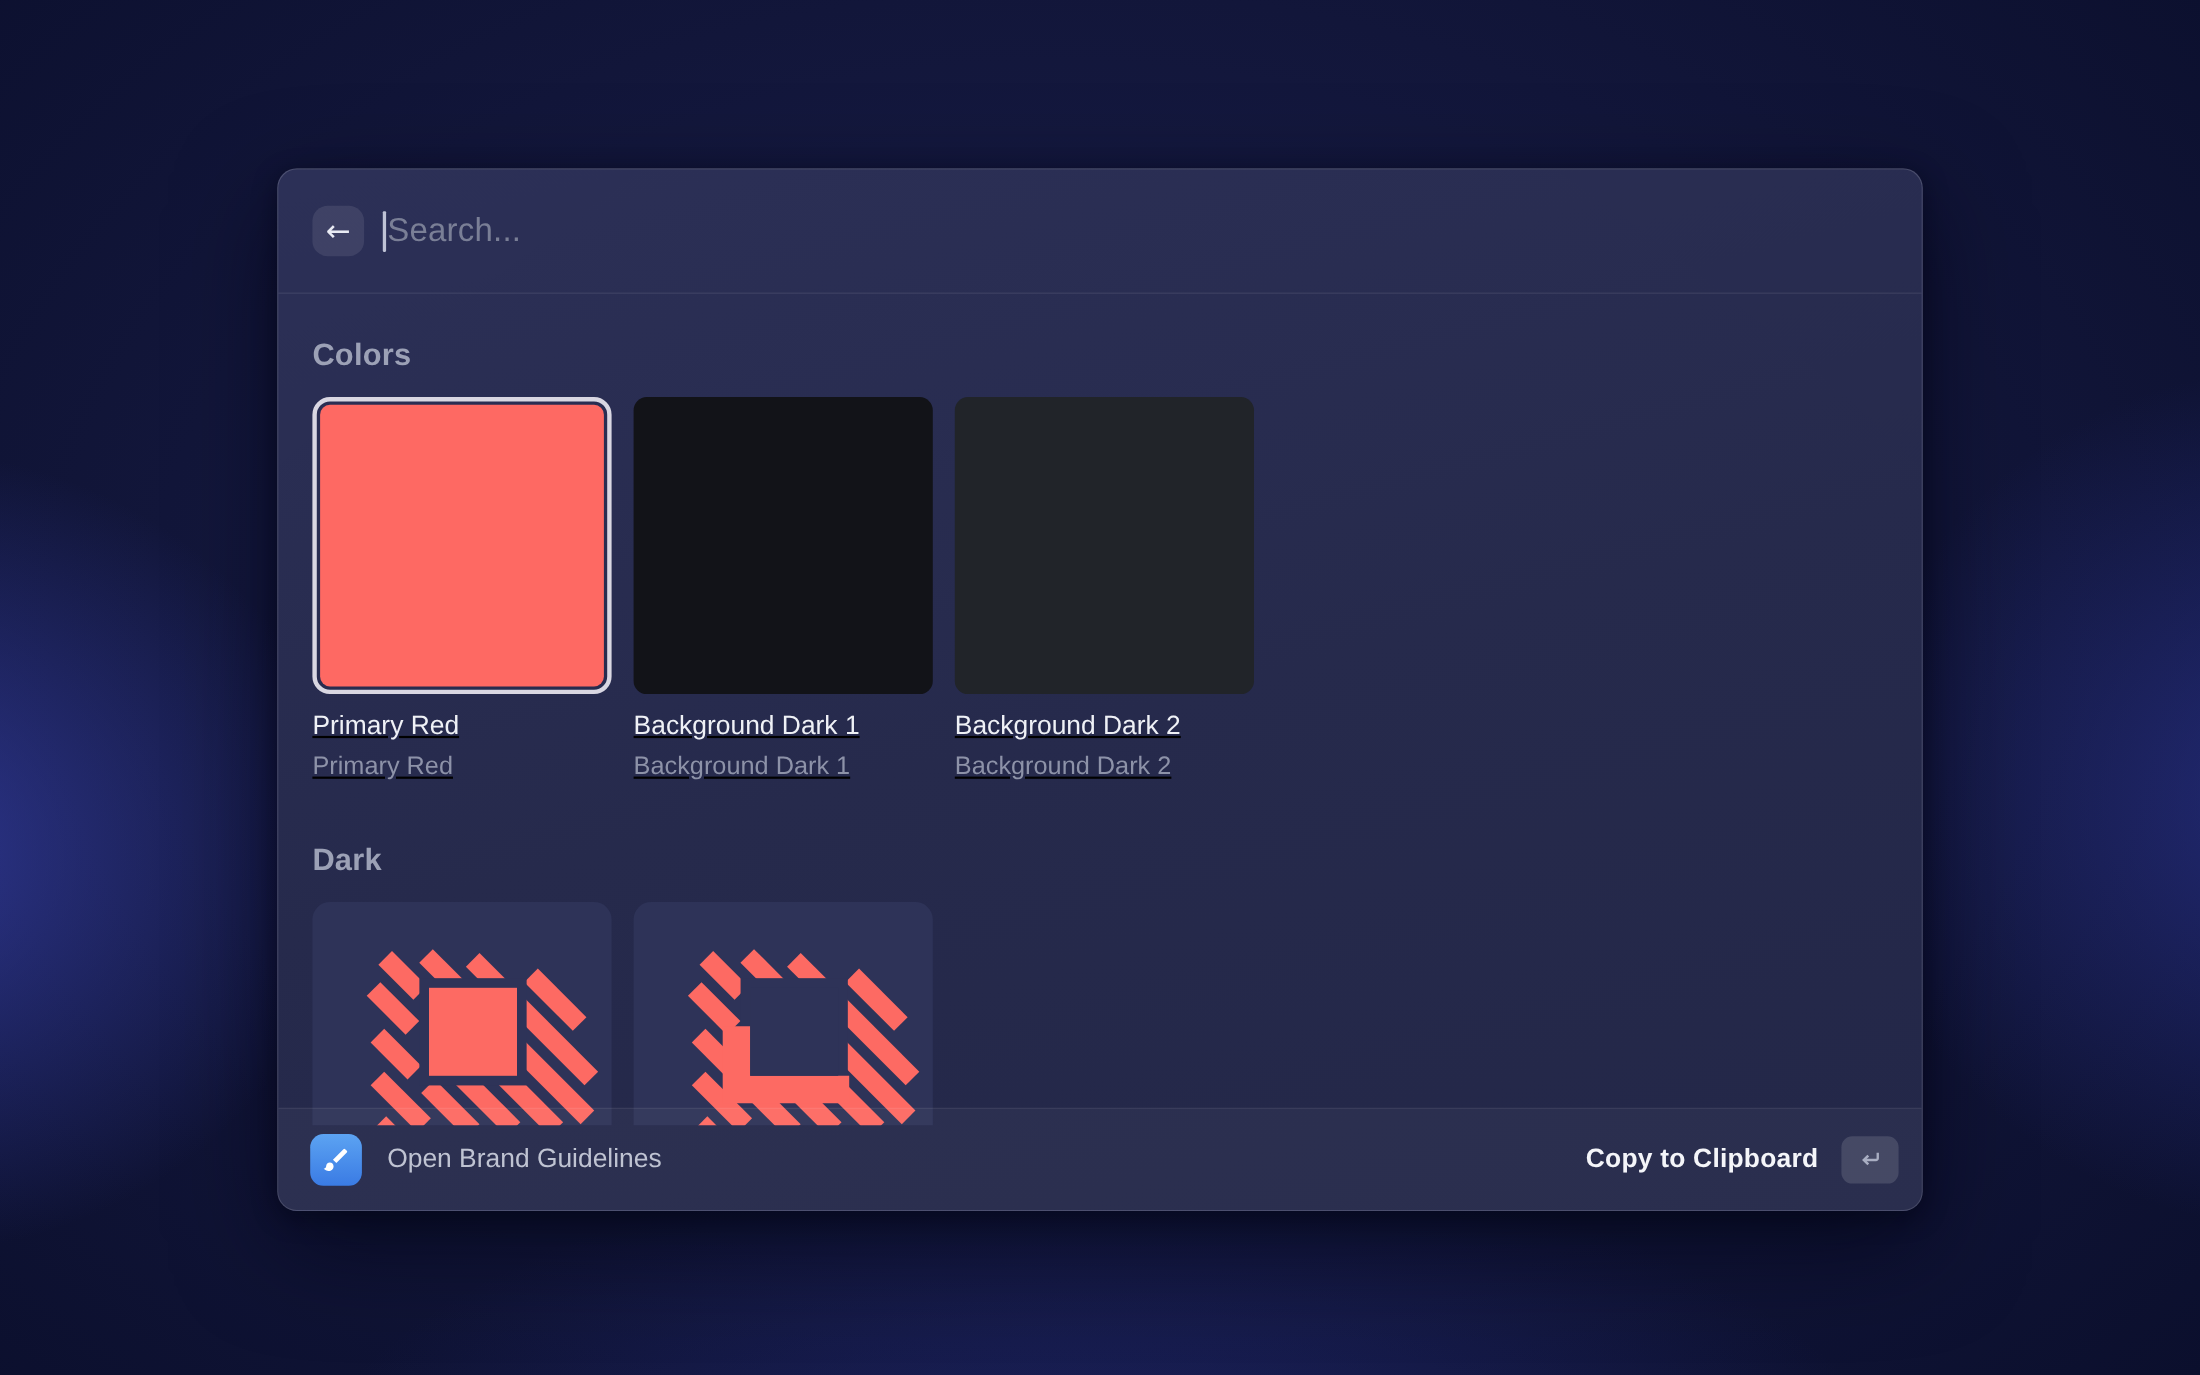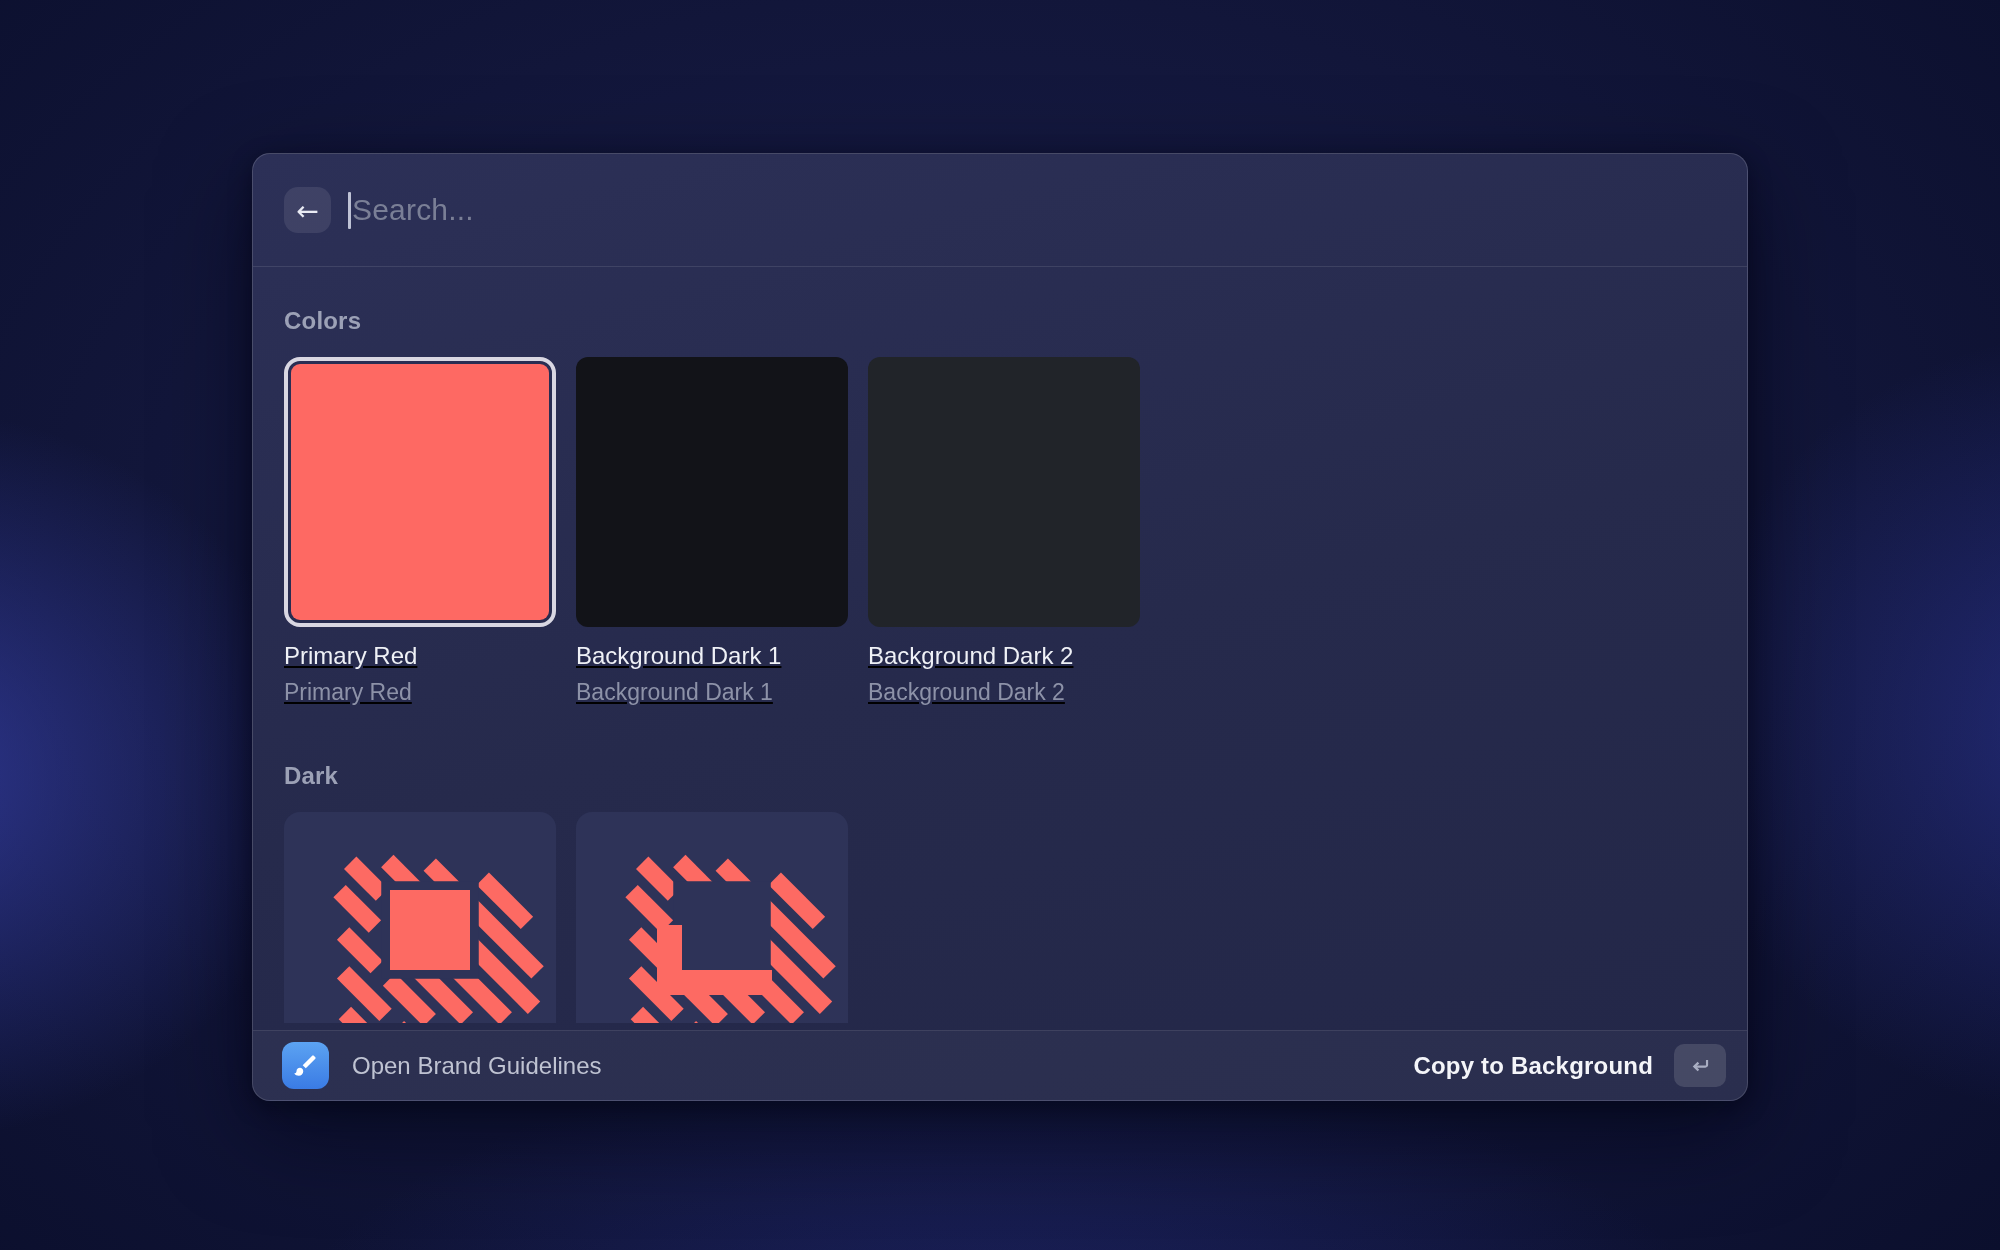--- a/index.html
+++ b/index.html
@@ -41,39 +41,39 @@
   .caret { width: 3px; height: 37px; background: #BEC2D5; border-radius: 1px; }
   .search-placeholder {
     margin-left: 1px; font-size: 30px; color: #7A7F96; letter-spacing: 0.2px;
   }
   .divider { position: absolute; top: 112px; left: 0; width: 100%; height: 1px; background: rgba(255,255,255,0.10); }
   
   .content {
     position: absolute; top: 113px; left: 0; width: 100%; height: 756px;
     padding: 40px 31px 0; overflow: hidden;
   }
-  .section-label { font-size: 24px; font-weight: bold; color: #9CA1B6; letter-spacing: 0.2px; }
+  .section-label { font-size: 28px; font-weight: bold; color: #9CA1B6; letter-spacing: 0.2px; }
   .grid-row { display: flex; gap: 20px; margin-top: 22px; }
   .card { width: 272px; cursor: pointer; text-decoration: underline; }
   .swatch { width: 272px; height: 270px; border-radius: 12px; }
   .swatch.selected {
     border: 4px solid #D9D7E2; border-radius: 16px; padding: 3px; background: transparent;
   }
   .swatch-fill { width: 100%; height: 100%; border-radius: 9px; }
   .card-title { margin-top: 15px; font-size: 24px; color: #EFF1F6; }
   .card-subtitle { margin-top: 9px; font-size: 23px; color: #8D92A8; }
   .logos-label { margin-top: 56px; }
   .logo-tile {
     width: 272px; height: 272px; border-radius: 16px; background: #2E3358;
     overflow: hidden; position: relative; cursor: pointer;
   }
   .logo-tile svg { position: absolute; left: 11px; top: 8px; }
   
   .footer {
-    position: absolute; left: 0; bottom: 0; width: 100%; height: 70px;
+    position: absolute; left: 0; bottom: 0; width: 100%; height: 93px;
     background: rgba(255,255,255,0.035);
     border-top: 1px solid rgba(255,255,255,0.09);
     display: flex; align-items: center; justify-content: space-between;
     padding: 0 21px 0 29px;
   }
   .footer-left, .footer-right { display: flex; align-items: center; cursor: pointer; }
   .app-icon {
     width: 47px; height: 47px; border-radius: 12px;
     background: linear-gradient(180deg, #5CA3F2 0%, #3A7BE4 100%);
     display: flex; align-items: center; justify-content: center;
@@ -188,21 +188,21 @@
     <div class="footer">
       <div class="footer-left">
         <span class="app-icon">
           <svg width="27" height="27" viewBox="0 0 24 24">
             <path fill="#FFFFFF" d="M20.71 4.63l-1.34-1.34a1 1 0 0 0-1.41 0L9.5 11.75l2.75 2.75 8.46-8.46a1 1 0 0 0 0-1.41zM7 14c-1.66 0-3 1.34-3 3 0 1.31-1.16 2-2 2 .92 1.22 2.49 2 4 2 2.21 0 4-1.79 4-4 0-1.66-1.34-3-3-3z"></path>
           </svg>
         </span>
         <span class="footer-left-label">Open Brand Guidelines</span>
       </div>
       <div class="footer-right">
-        <span class="footer-right-label">Copy to Background</span>
+        <span class="footer-right-label">Copy to Clipboard</span>
         <span class="keycap">
           <svg width="26" height="26" viewBox="0 0 24 24">
             <path fill="none" stroke="#A9AEC2" stroke-width="2" d="M18.5 6.5 v4.5 a1.5 1.5 0 0 1 -1.5 1.5 H8"></path>
             <path fill="#A9AEC2" d="M9.8 8.1 5.3 12.5l4.5 4.4 1.5-1.5-2.9-2.9 2.9-2.9z"></path>
           </svg>
         </span>
       </div>
     </div>
 
   </div>

